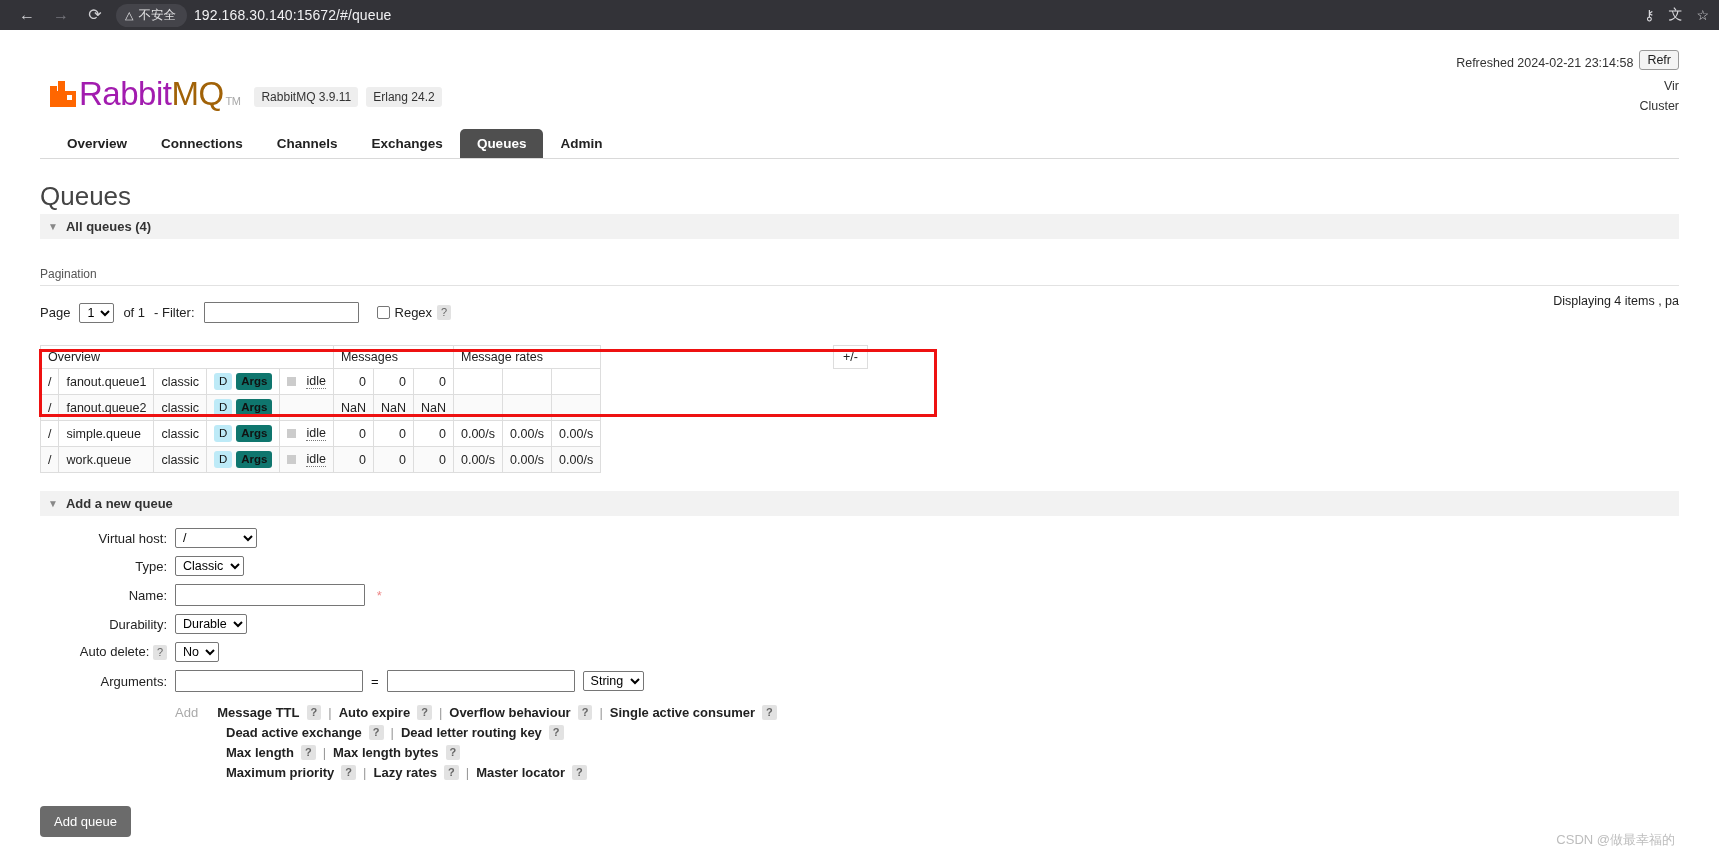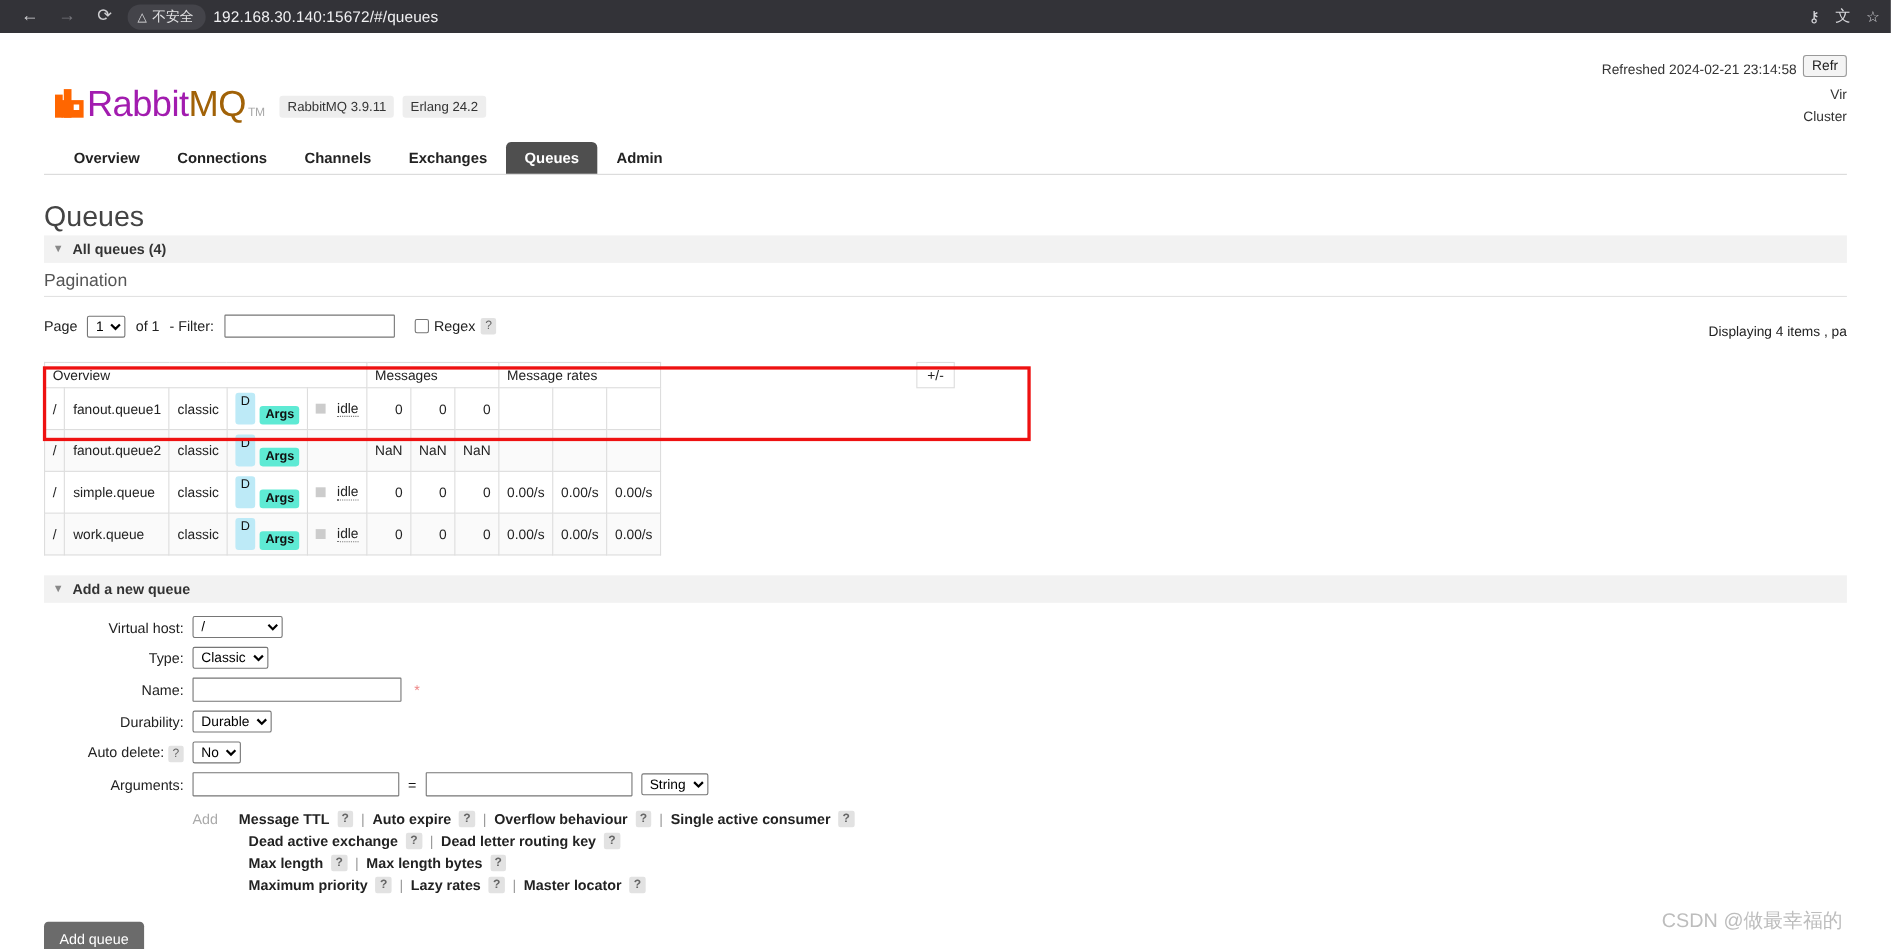--- a/index.html
+++ b/index.html
@@ -95,22 +95,22 @@
   .page-title { font-size: 26px; font-weight: 400; color: #444; margin: 22px 0 2px 0; }
 
   .section-bar {
     background: #f2f2f2; padding: 5px 0 5px 8px;
     font-size: 13px; font-weight: bold; color: #333;
     display: flex; align-items: center; gap: 8px;
   }
   .caret { color: #888; font-size: 10px; }
 
   .subhead {
-    font-size: 16px; color: #555;
-    margin-top: 8px; padding-bottom: 4px;
+    font-size: 12px; color: #555;
+    margin-top: 28px; padding-bottom: 4px;
     border-bottom: 1px solid #e2e2e2;
   }
 
   .pag-row {
     display: flex; align-items: center; gap: 9px;
     margin-top: 16px; font-size: 13px; color: #222;
   }
   .pag-row select, .frm select {
     font-family: inherit; font-size: 12.5px;
     border: 1px solid #767676; border-radius: 2px;
@@ -149,21 +149,21 @@
   tr.alt td { background: #fafafa; }
   td.name { font-weight: bold; }
   td.num { text-align: right; }
   td.vhost { color: #333; }
   .feat { display: flex; gap: 4px; }
   .badge-d, .badge-args {
     display: inline-block; font-size: 11.5px; line-height: 15px;
     padding: 1px 5px; border-radius: 3px;
   }
   .badge-d { background: #bdeaf7; color: #111; }
-  .badge-args { background: #5eead4; color: #111; font-weight: bold; margin-top: 12px; }
+  .badge-args { background: #0f766e; color: #111; font-weight: bold; }
   .state-cell { display: flex; align-items: center; gap: 10px; }
   .state-sq { width: 9px; height: 9px; background: #ccc; display: inline-block; }
   .state-txt { border-bottom: 1px dotted #777; color: #222; }
   .plusminus {
     border: 1px solid #ddd; padding: 4px 9px; font-size: 12.5px;
     color: #222; background: #fff; display: inline-block;
     position: absolute; left: 793px; top: 0px;
   }
   .redbox {
     position: absolute; border: 3px solid #ee1111;
@@ -191,36 +191,36 @@
   }
   .hint-line .sep { color: #999; font-weight: normal; }
   .addlink { color: #aaa; font-weight: normal; margin-right: 12px; }
   .add-btn {
     margin-top: 22px; background: #6b6b6b; color: #fff;
     border: none; border-radius: 4px; padding: 8px 14px;
     font-size: 13px; font-family: inherit;
   }
   .watermark {
     position: absolute; right: 44px; bottom: 14px;
-    color: #bdbdbd; font-size: 18px;
+    color: #bdbdbd; font-size: 13px;
   }
 </style>
 </head>
 <body>
 
 <div class="browser-bar">
   <div class="nav-btn">←</div>
   <div class="nav-btn disabled">→</div>
   <div class="nav-btn">⟳</div>
   <div class="omnibox">
     <div class="not-secure">
       <span class="warn-tri">△</span>
       <span>不安全</span>
     </div>
-    <span class="url-text">192.168.30.140:15672/#/queues</span>
+    <span class="url-text">192.168.30.140:15672/#/queue</span>
   </div>
   <div class="browser-right">
     <span class="ico-key">⚷</span>
     <span class="ico-translate">文</span>
     <span class="ico-star">☆</span>
   </div>
 </div>
 
 <div class="page">
   <div class="page-inner">

